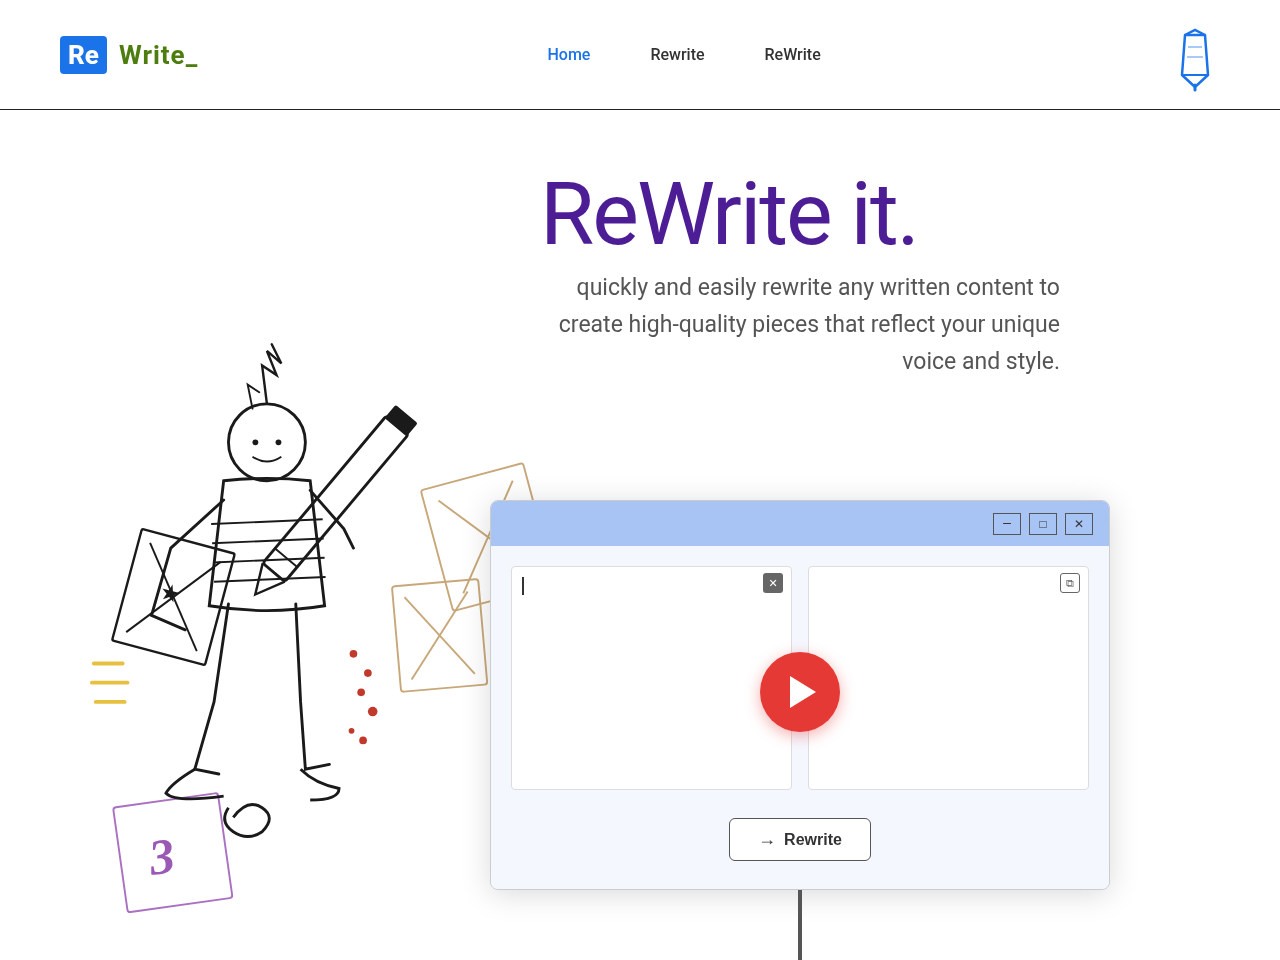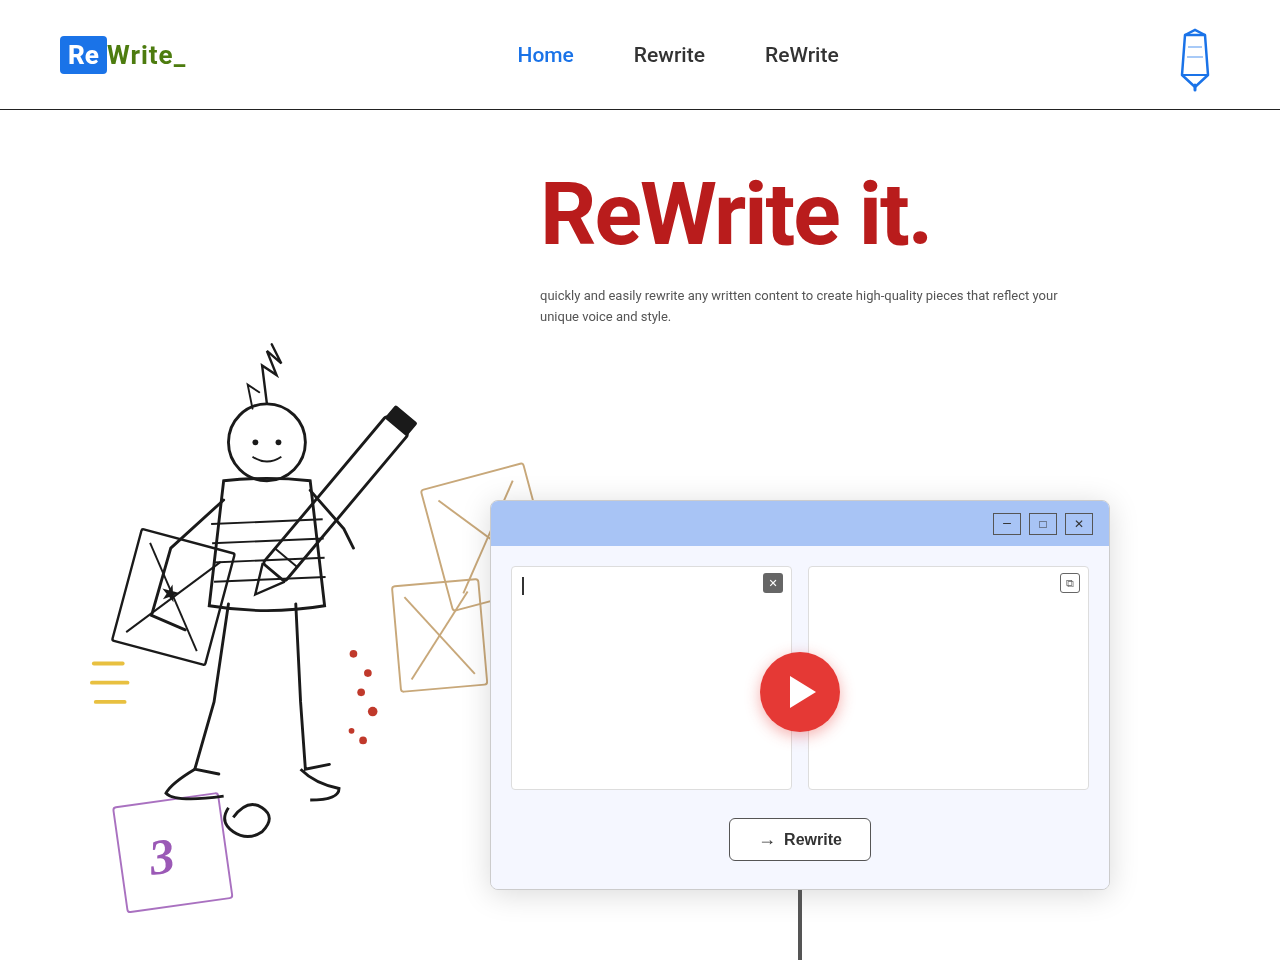--- a/index.html
+++ b/index.html
@@ -22,21 +22,21 @@
       align-items: center;
       justify-content: space-between;
       padding: 0 60px;
       height: 110px;
       border-bottom: 1.5px solid #222;
     }
 
     .logo {
       display: flex;
       align-items: center;
-      gap: 0;
+      gap: 12px;
       font-size: 26px;
       font-weight: 700;
       color: #222;
       text-decoration: none;
     }
 
     .logo-re {
       background: #1a73e8;
       color: #fff;
       padding: 4px 8px;
@@ -52,21 +52,21 @@
       letter-spacing: 1px;
     }
 
     nav {
       display: flex;
       align-items: center;
       gap: 60px;
     }
 
     .nav-link {
-      font-size: 21px;
+      font-size: 16px;
       font-weight: 500;
       color: #333;
       text-decoration: none;
       cursor: pointer;
       text-align: right;
     }
 
     .nav-link.active {
       color: #1a73e8;
     }
@@ -78,35 +78,36 @@
 
     
     main {
       position: relative;
       padding: 0 60px;
       min-height: 840px;
     }
 
     .hero-title {
       font-size: 88px;
-      font-weight: 700;
-      color: #b91c1c;
+      font-weight: 400;
+      color: #4c1d95;
       line-height: 1.0;
       margin-top: 60px;
       margin-left: 480px;
       letter-spacing: -2px;
     }
 
     .hero-subtitle {
-      font-size: 13px;
+      font-size: 23px;
       color: #555;
       line-height: 1.6;
-      margin-top: 28px;
+      margin-top: 12px;
       margin-left: 480px;
       max-width: 520px;
+      text-align: right;
     }
 
     
     .illustration {
       position: absolute;
       left: 40px;
       top: 80px;
       width: 550px;
       height: 750px;
     }

